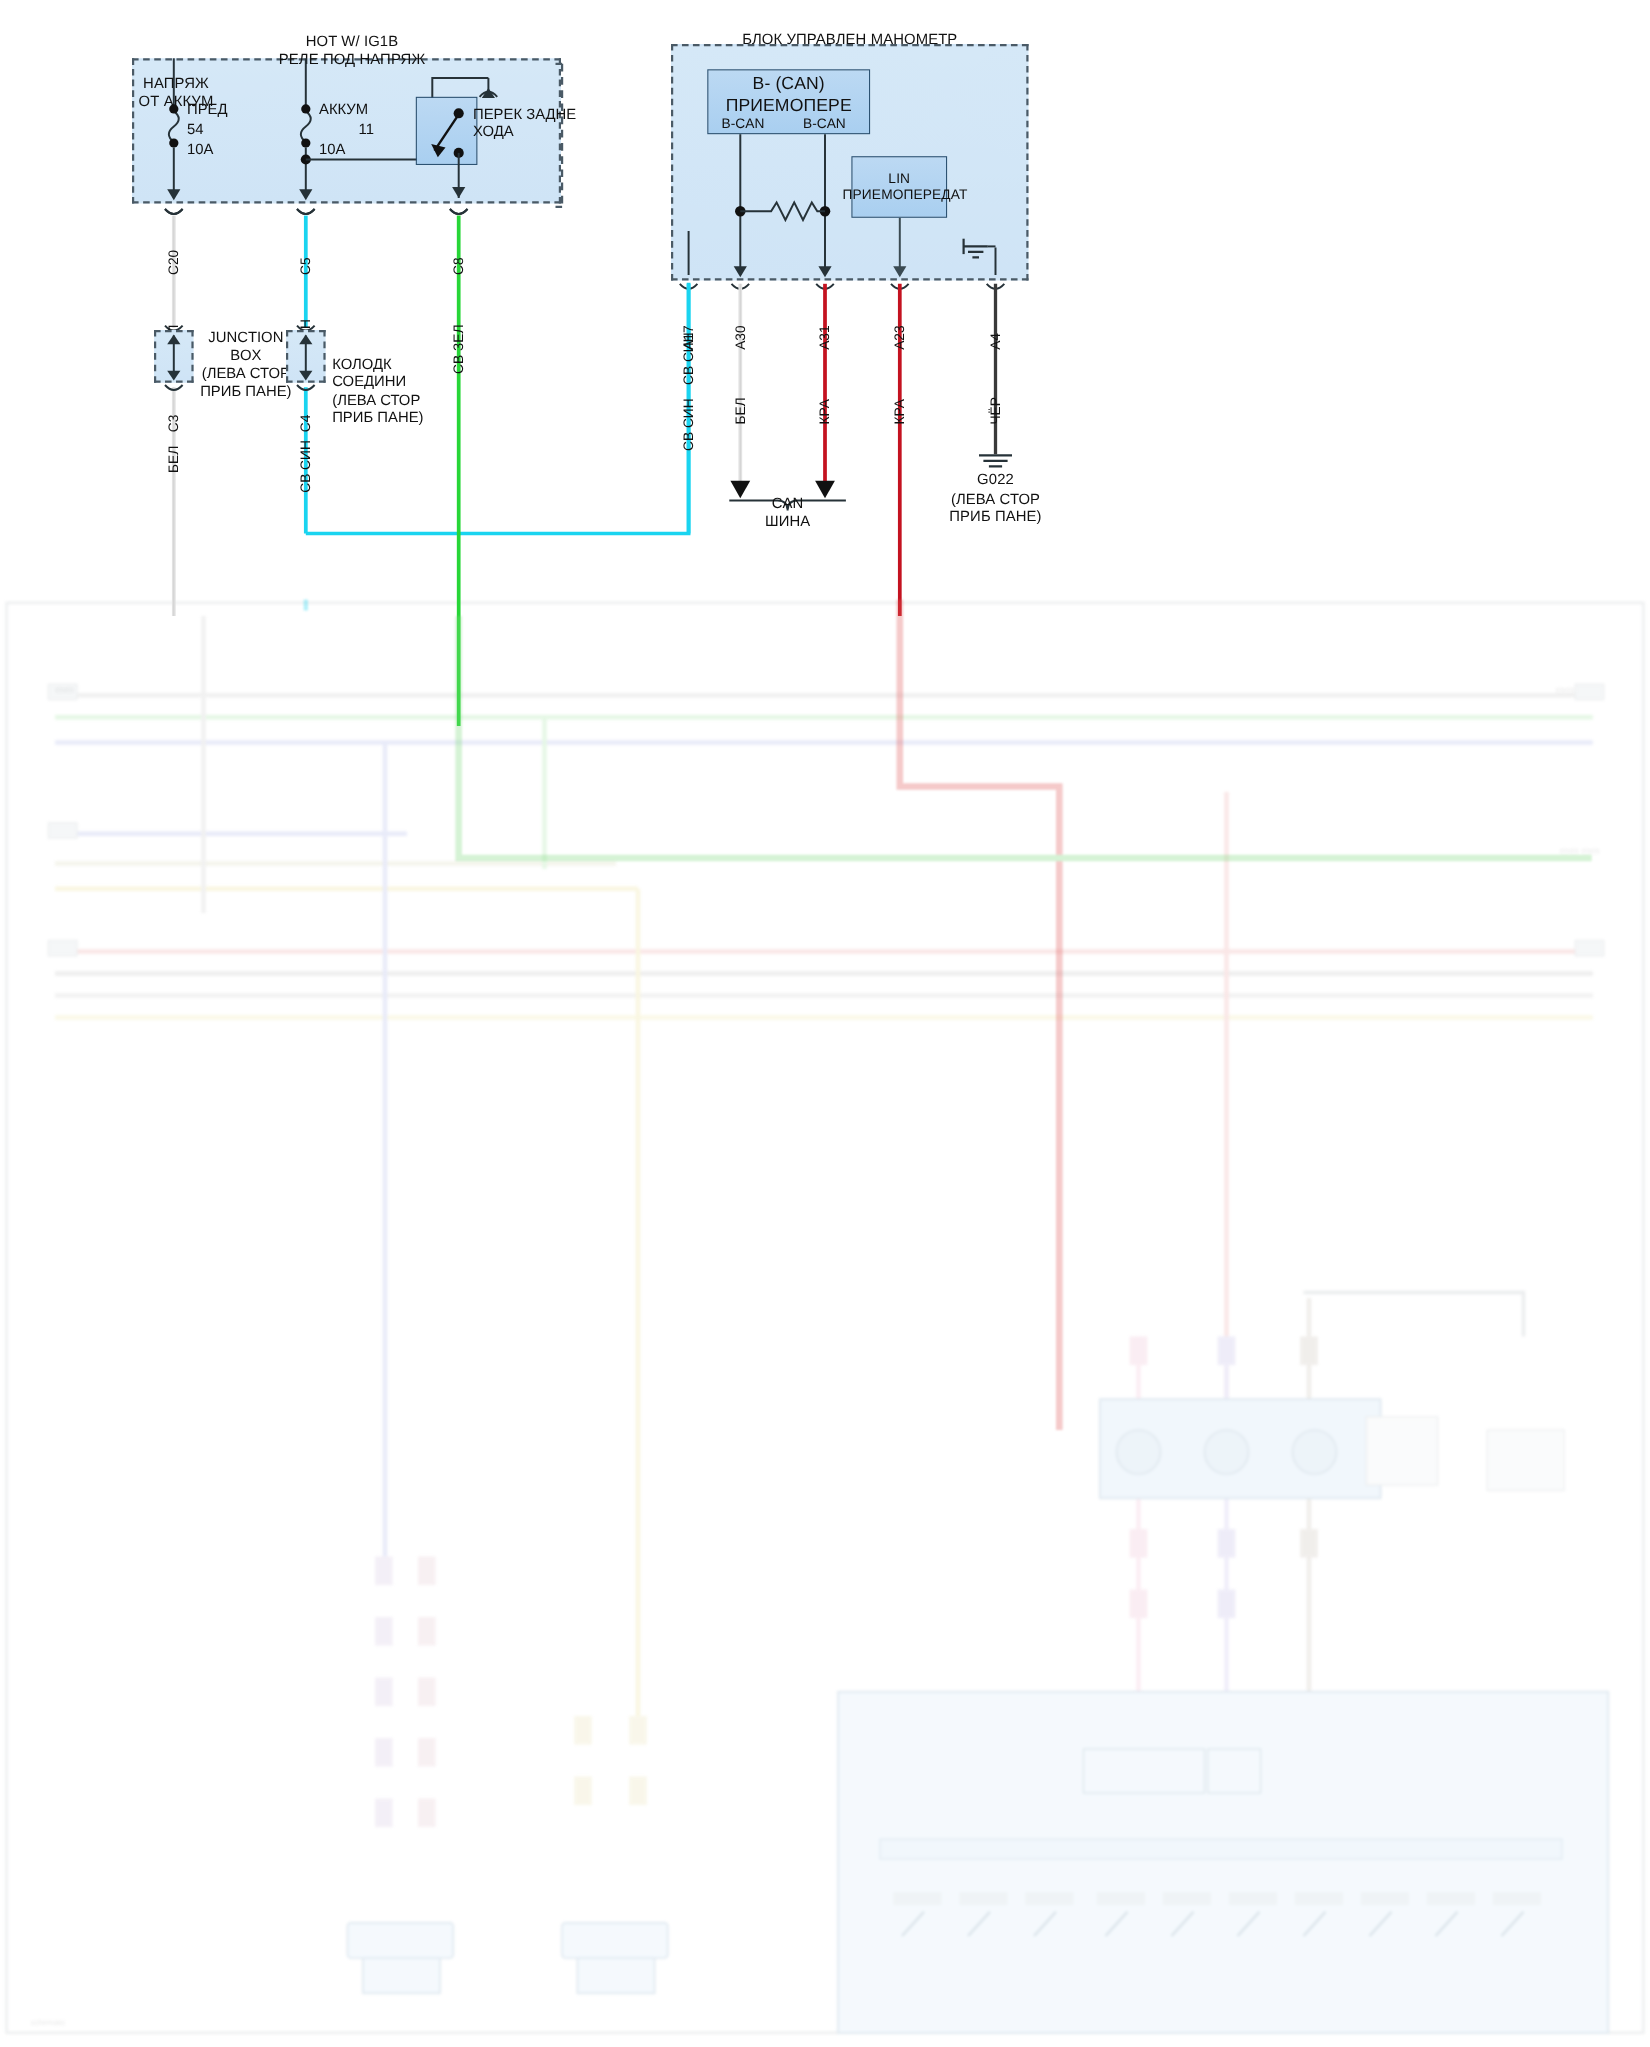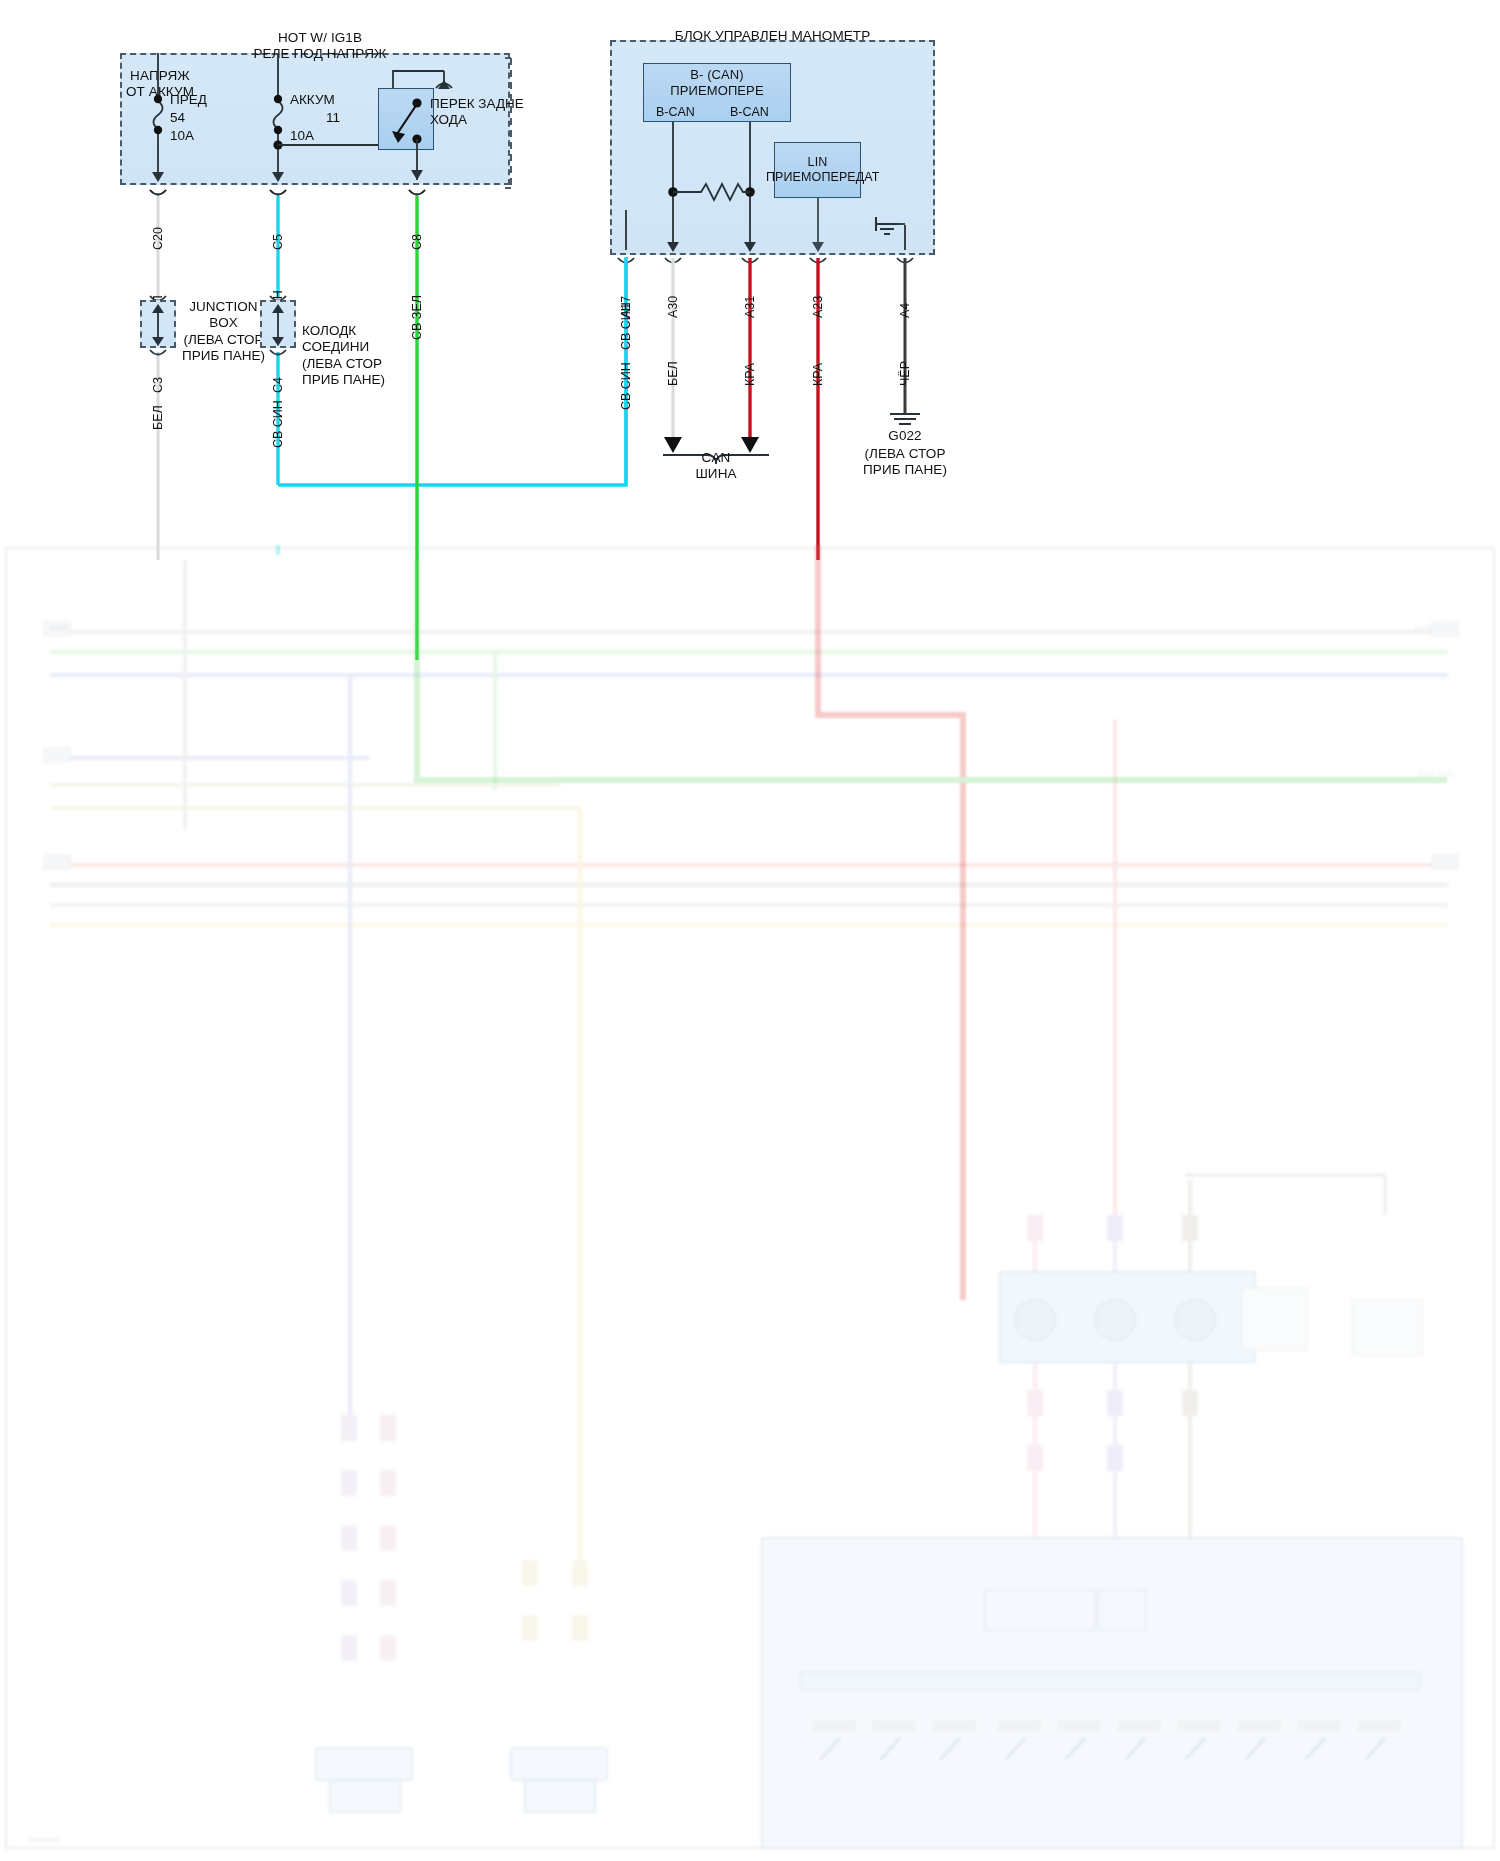--- a/index.html
+++ b/index.html
@@ -220,21 +220,21 @@
     <path d="M411 170 l6 10 l6 -10" fill="#263238"></path>
     <path d="M409 190 q 8 9 16 0" fill="none" stroke="#263238" stroke-width="1.8"></path>
   </svg>
   <div class="txt lbl" style="left:430px;top:96px;">ПЕРЕК ЗАДНЕ
 ХОДА</div>
 
   <div class="dashbox" style="left:610px;top:40px;width:325px;height:215px;"></div>
   <div class="txt hdr" style="left:610px;top:28px;width:325px;text-align:center;">БЛОК УПРАВЛЕН МАНОМЕТР</div>
 
   <div class="solidbox" style="left:643px;top:63px;width:148px;height:59px;"></div>
-  <div class="txt hdr" style="left:643px;top:67px;width:148px;font-size:13px;">B- (CAN)
+  <div class="txt hdr" style="left:643px;top:67px;width:148px;font-size:16px;">B- (CAN)
 ПРИЕМОПЕРЕ</div>
   <div class="txt sm" style="left:656px;top:105px;">B-CAN</div>
   <div class="txt sm" style="left:730px;top:105px;">B-CAN</div>
 
   <div class="solidbox" style="left:774px;top:142px;width:87px;height:56px;"></div>
   <div class="txt hdr" style="left:766px;top:155px;width:103px;font-size:12.5px;">LIN
 ПРИЕМОПЕРЕДАТ</div>
 
   <svg width="1500" height="500">
 

